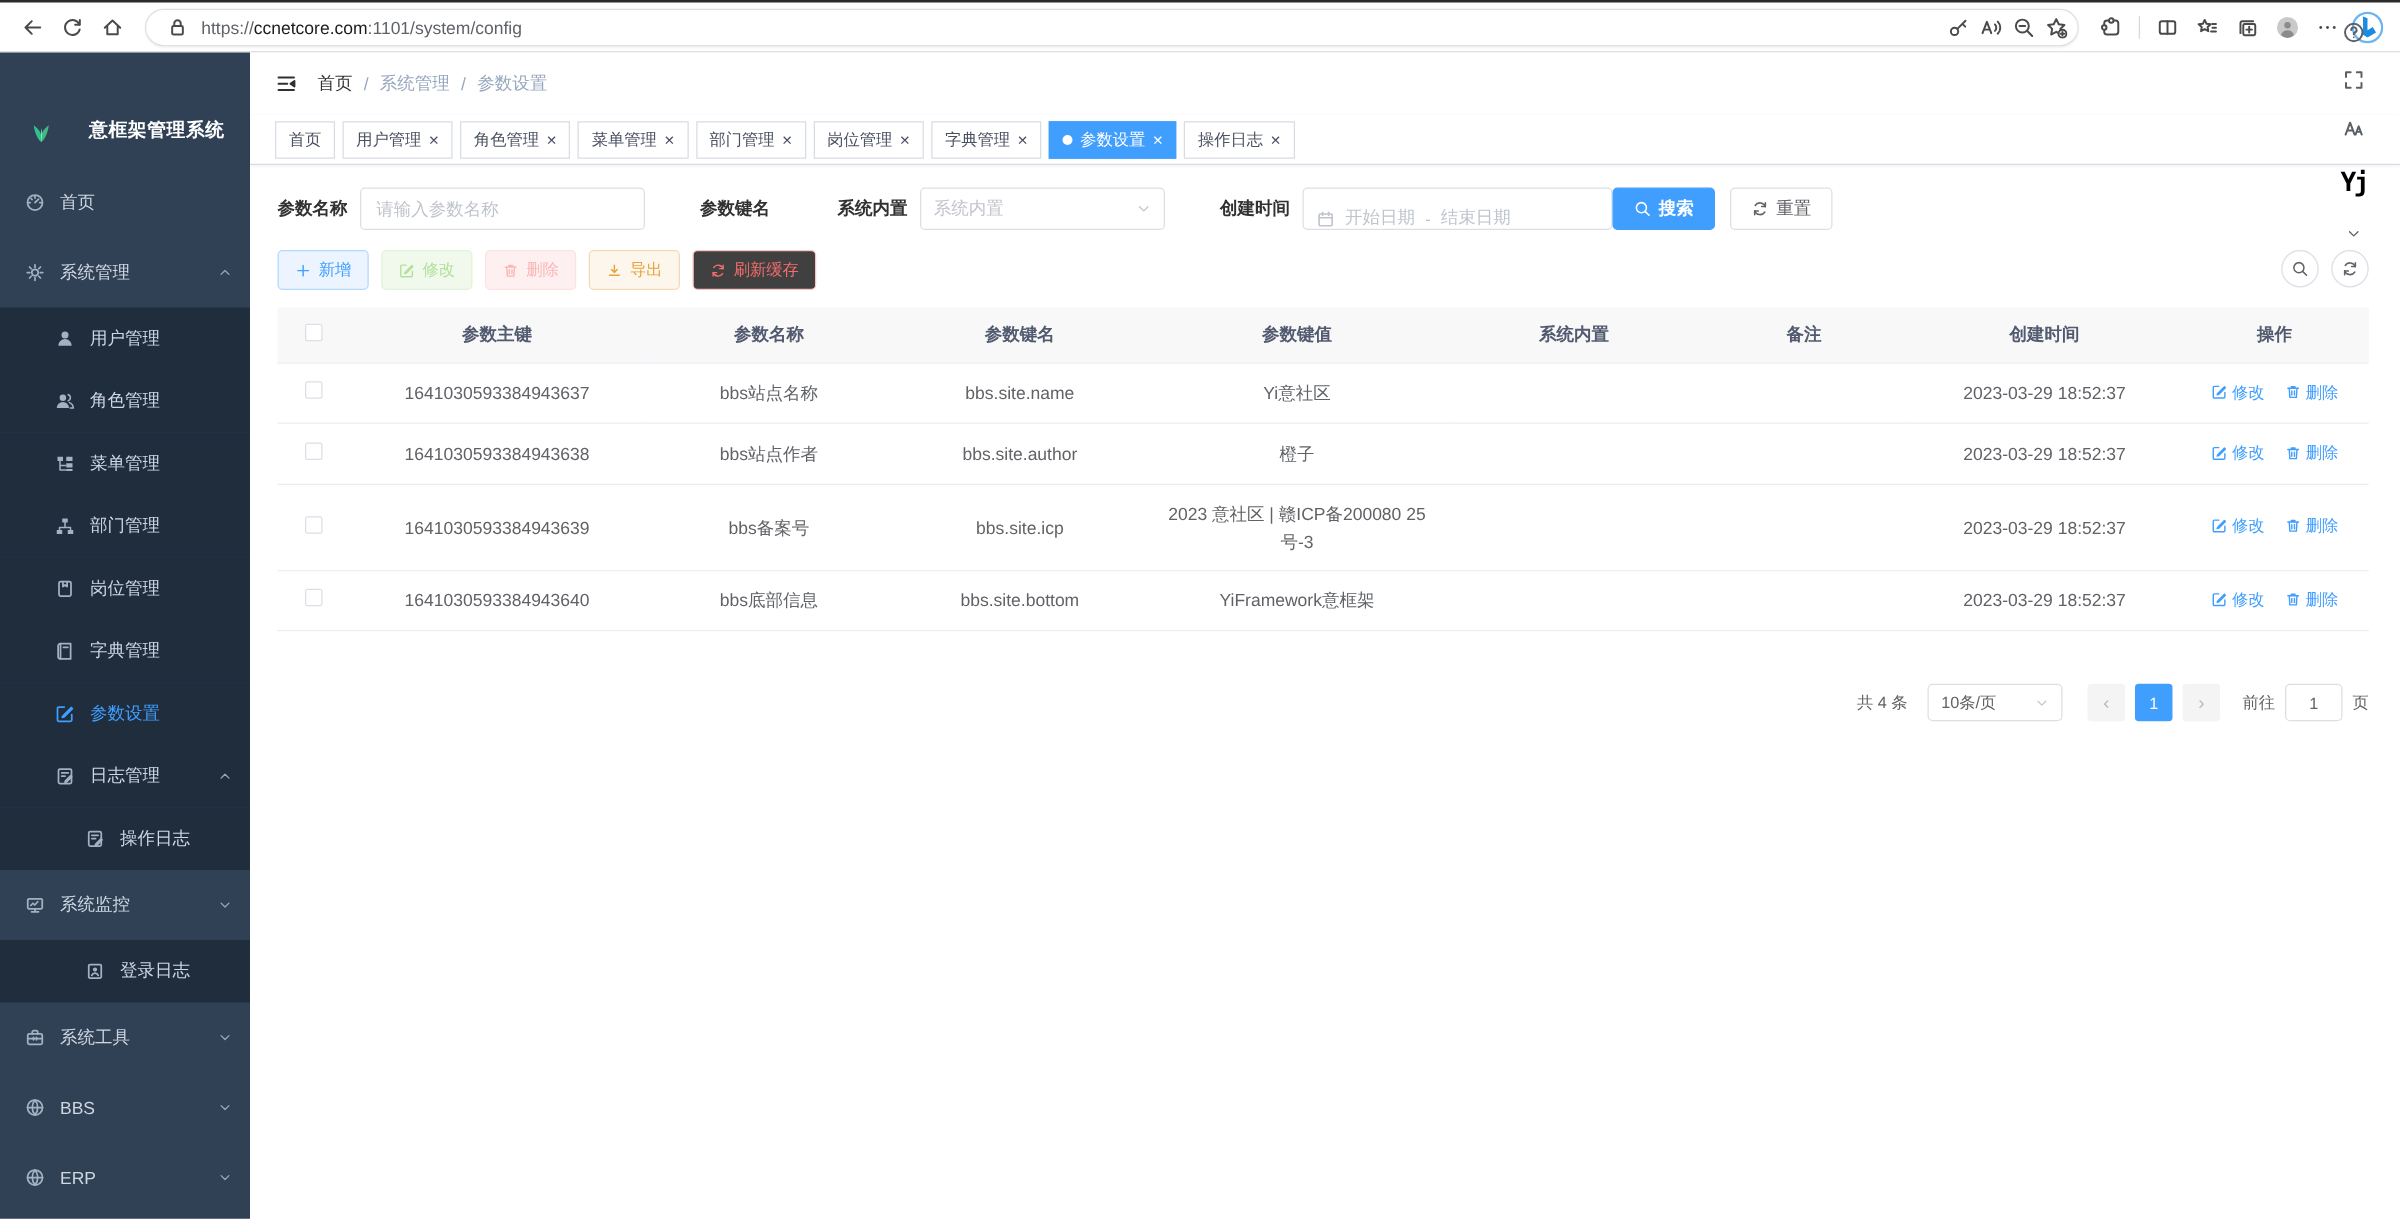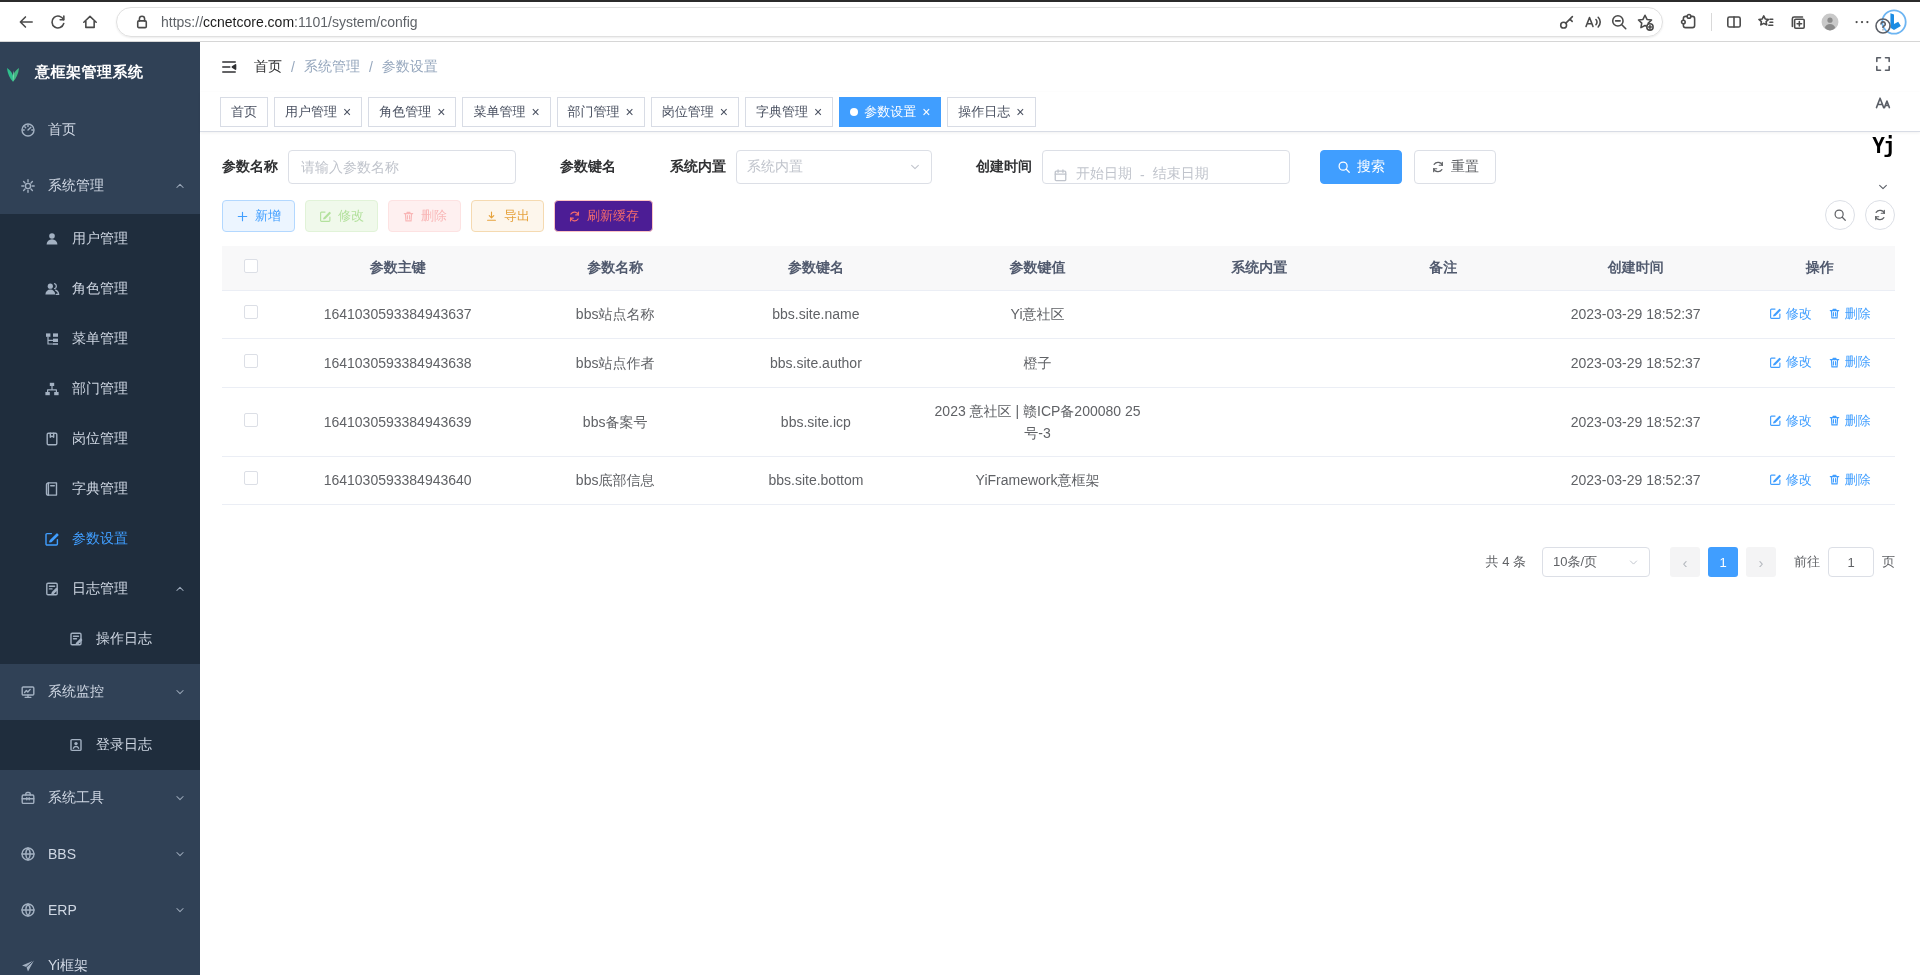--- a/index.html
+++ b/index.html
@@ -15,21 +15,21 @@
   .address-bar .bicon { width:26px; height:26px; }
   .url { flex:1; font-size:14px; color:#5f6368; white-space:nowrap; overflow:hidden; margin-left:6px; }
   .url .host { color:#1b1b1b; }
   .bar-divider { width:1px; height:18px; background:#d9d9d9; margin:0 6px; }
 
   
   .app { display:flex; height:933px; }
 
   
   .sidebar { width:200px; background:#304156; color:#cfd7e3; overflow:hidden; flex:0 0 auto; }
-  .logo-row { height:60px; display:flex; align-items:center; gap:9px; }
+  .logo-row { height:60px; display:flex; align-items:center; justify-content:center; gap:25px;margin-top:32px; }
   .logo-row svg { width:26px; height:26px; }
   .logo-title { color:#fff; font-size:15px; font-weight:700; letter-spacing:.5px; }
   .menu-item { position:relative; display:flex; align-items:center; font-size:14px; cursor:pointer; }
   .menu-item.lvl0 { height:56px; padding-left:20px; }
   .menu-item.lvl1 { height:50px; padding-left:44px; background:#1f2d3d; }
   .menu-item.lvl2 { height:50px; padding-left:68px; background:#1f2d3d; }
   .mi-icon { width:16px; height:16px; margin-right:12px; color:#a3b1c2; display:flex; }
   .mi-icon svg { width:16px; height:16px; }
   .menu-item.active, .menu-item.active .mi-icon { color:#409eff; }
   .mi-chev { position:absolute; right:14px; color:#9aa7b8; display:flex; }
@@ -75,29 +75,29 @@
              color:#c0c4cc; font-size:14px; cursor:pointer; }
   .fselect .sel-caret { margin-left:auto; color:#c0c4cc; display:flex; }
   .fselect svg { width:12px; height:12px; }
   .fdate { width:248px; height:34px; border:1px solid #dcdfe6; border-radius:4px; display:flex; align-items:flex-end; gap:8px;
            padding:0 10px; color:#c0c4cc; font-size:14px; cursor:pointer; }
   .fdate svg { width:15px; height:15px; }
   .fdate .dsep { color:#c0c4cc; }
   .btn { display:inline-flex; align-items:center; justify-content:center; gap:6px; height:34px; padding:0 16px; border-radius:4px;
          font-size:14px; cursor:pointer; border:1px solid transparent; font-family:inherit; }
   .btn svg { width:14px; height:14px; }
-  .btn-search { background:#409eff; border-color:#409eff; color:#fff; margin-left:30px; }
+  .btn-search { background:#409eff; border-color:#409eff; color:#fff; margin-left:0;font-weight:bold; }
   .btn-reset { background:#fff; border-color:#dcdfe6; color:#606266; margin-left:12px; }
 
   .toolbar-row { display:flex; align-items:center; gap:10px; margin-bottom:14px; position:relative; }
   .tbtn { display:inline-flex; align-items:center; gap:6px; height:32px; padding:0 13px; border-radius:4px; font-size:13px; cursor:pointer; border:1px solid; }
   .tbtn svg { width:13px; height:13px; }
   .tbtn.primary { color:#409eff; background:#ecf5ff; border-color:#b3d8ff; }
   .tbtn.success.disabled { color:#b3e19d; background:#f0f9eb; border-color:#e1f3d8; cursor:not-allowed; }
-  .tbtn.danger { color:#f56c6c; background:#4c1d95; border-color:#fbc4c4; }
+  .tbtn.danger { color:#f56c6c; background:#404040; border-color:#fbc4c4; }
   .tbtn.danger.disabled { color:#f9b7b7; background:#fef0f0; border-color:#fde2e2; cursor:not-allowed; }
   .tbtn.warning { color:#e6a23c; background:#fdf6ec; border-color:#f5dab1; }
   .tool-right { position:absolute; right:0; top:0; display:flex; gap:10px; }
   .circle-btn { width:30px; height:30px; border-radius:50%; border:1px solid #dcdfe6; background:#fff; color:#606266;
                 display:flex; align-items:center; justify-content:center; cursor:pointer; }
   .circle-btn svg { width:14px; height:14px; }
 
   
   table { width:100%; border-collapse:collapse; table-layout:fixed; }
   th { background:#f8f8f9; color:#515a6e; font-size:14px; font-weight:700; height:44px; text-align:center;

